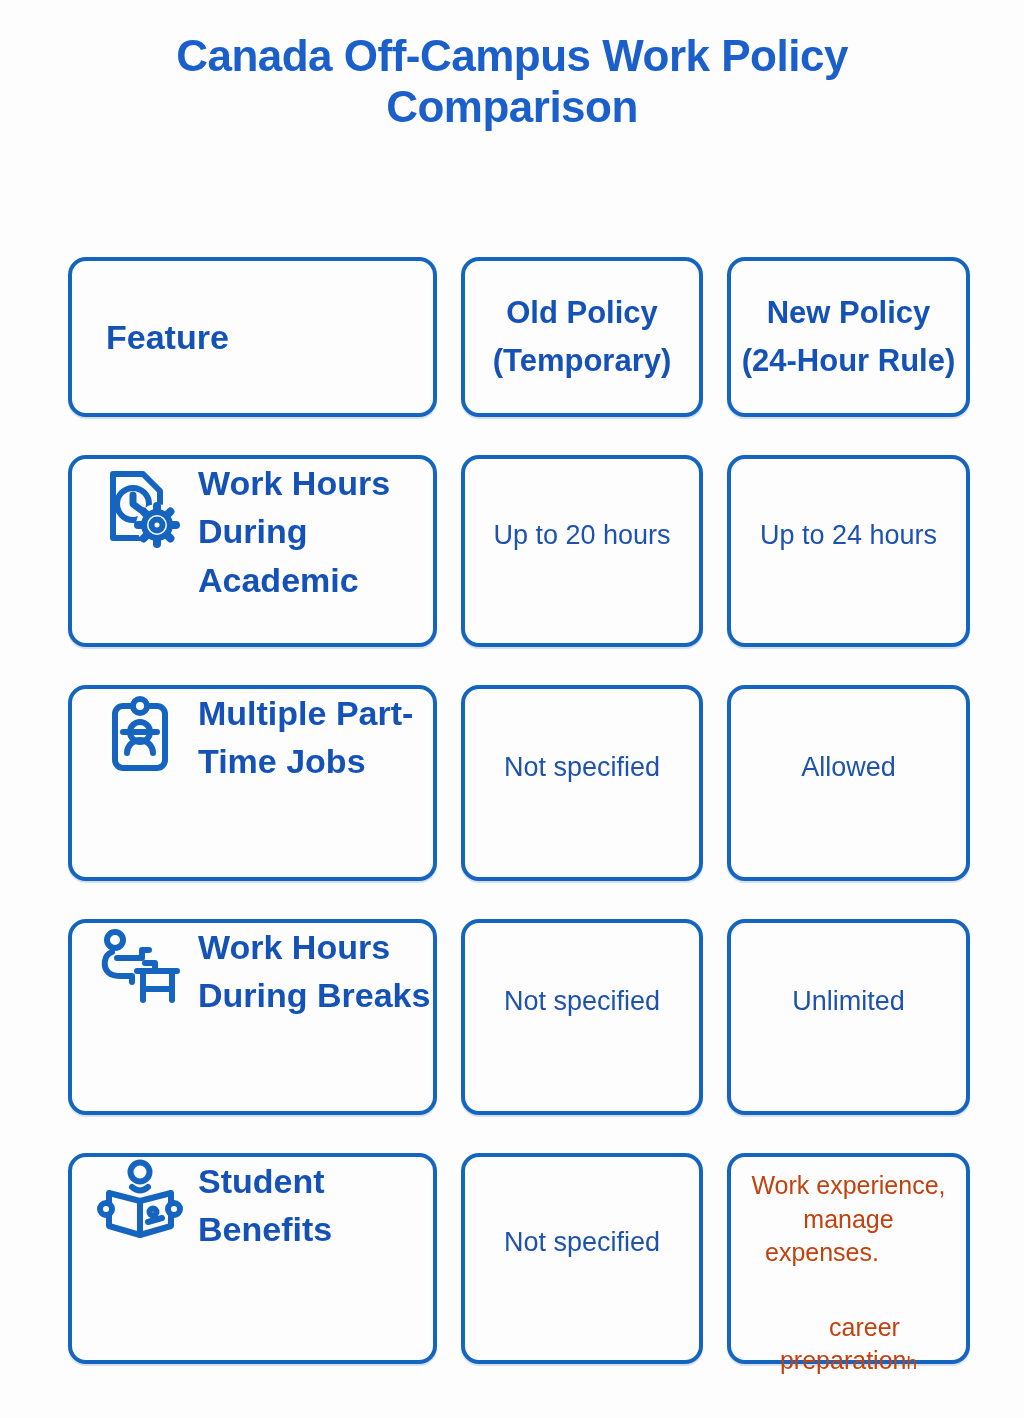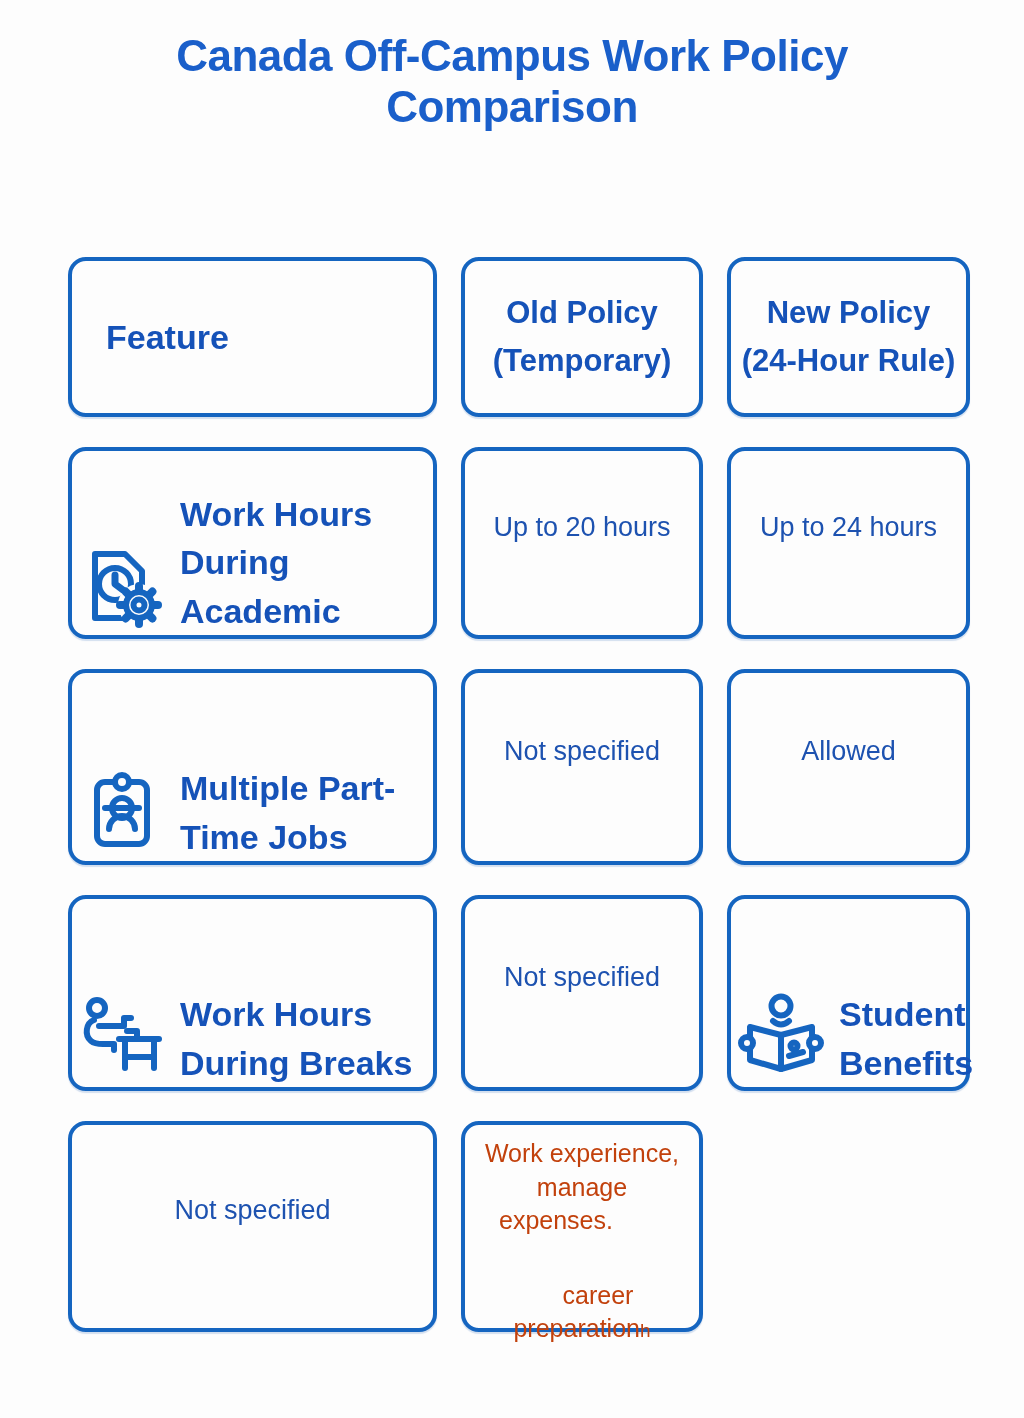--- a/index.html
+++ b/index.html
@@ -26,21 +26,21 @@
     letter-spacing: -0.5px;
   }
   .grid {
     position: absolute;
     top: 257px;
     left: 68px;
     width: 902px;
     display: grid;
     grid-template-columns: 369px 242px 243px;
     grid-template-rows: 160px 192px 196px 196px 211px;
-    gap: 30px 24px;
+    gap: 38px 24px;
   }
   .cell {
     border: 4px solid #1565c0;
     border-radius: 18px;
     background: #fdfdfd;
     box-sizing: border-box;
     box-shadow: 0 2px 1px rgba(21, 87, 180, 0.18);
     color: #1552b8;
   }
   .cell.header-feature {
@@ -56,22 +56,22 @@
     align-items: center;
     justify-content: center;
     text-align: center;
     font-size: 31px;
     font-weight: bold;
     line-height: 1.55;
     white-space: nowrap;
   }
   .cell.feature {
     display: flex;
-    align-items: flex-end;
-    padding-left: 0;
+    align-items: flex-start;
+    padding-left: 18px;
   }
   .icon-wrap {
     width: 100px;
     flex: 0 0 100px;
     display: flex;
     align-items: center;
     justify-content: center;
   }
   .icon-wrap svg { display: block; }
   .feature-label {
@@ -186,20 +186,23 @@
           <path d="M51 48 V77"></path>
           <path d="M80 48 V77"></path>
           <path d="M51 66 H80"></path>
         </svg>
       </span>
       <span class="feature-label">Work Hours During Breaks</span>
     </div>
     <div class="cell value">
       <span>Not specified</span>
     </div>
+    <div class="cell value">
+      <span>Unlimited</span>
+    </div>
 
     <div class="cell feature">
       <span class="icon-wrap">
         <svg width="96" height="96" viewBox="0 0 96 96" fill="none" stroke="#1565c0" stroke-width="6" stroke-linecap="round" stroke-linejoin="round">
           <circle cx="48" cy="15" r="9.5"></circle>
           <path d="M40 30 q8 7 16 0"></path>
           <path d="M48 44 L17 36 V69 L48 78 Z"></path>
           <path d="M48 44 L79 36 V69 L48 78 Z"></path>
           <circle cx="14" cy="52" r="6" fill="#fdfdfd"></circle>
           <circle cx="82" cy="52" r="6" fill="#fdfdfd"></circle>

